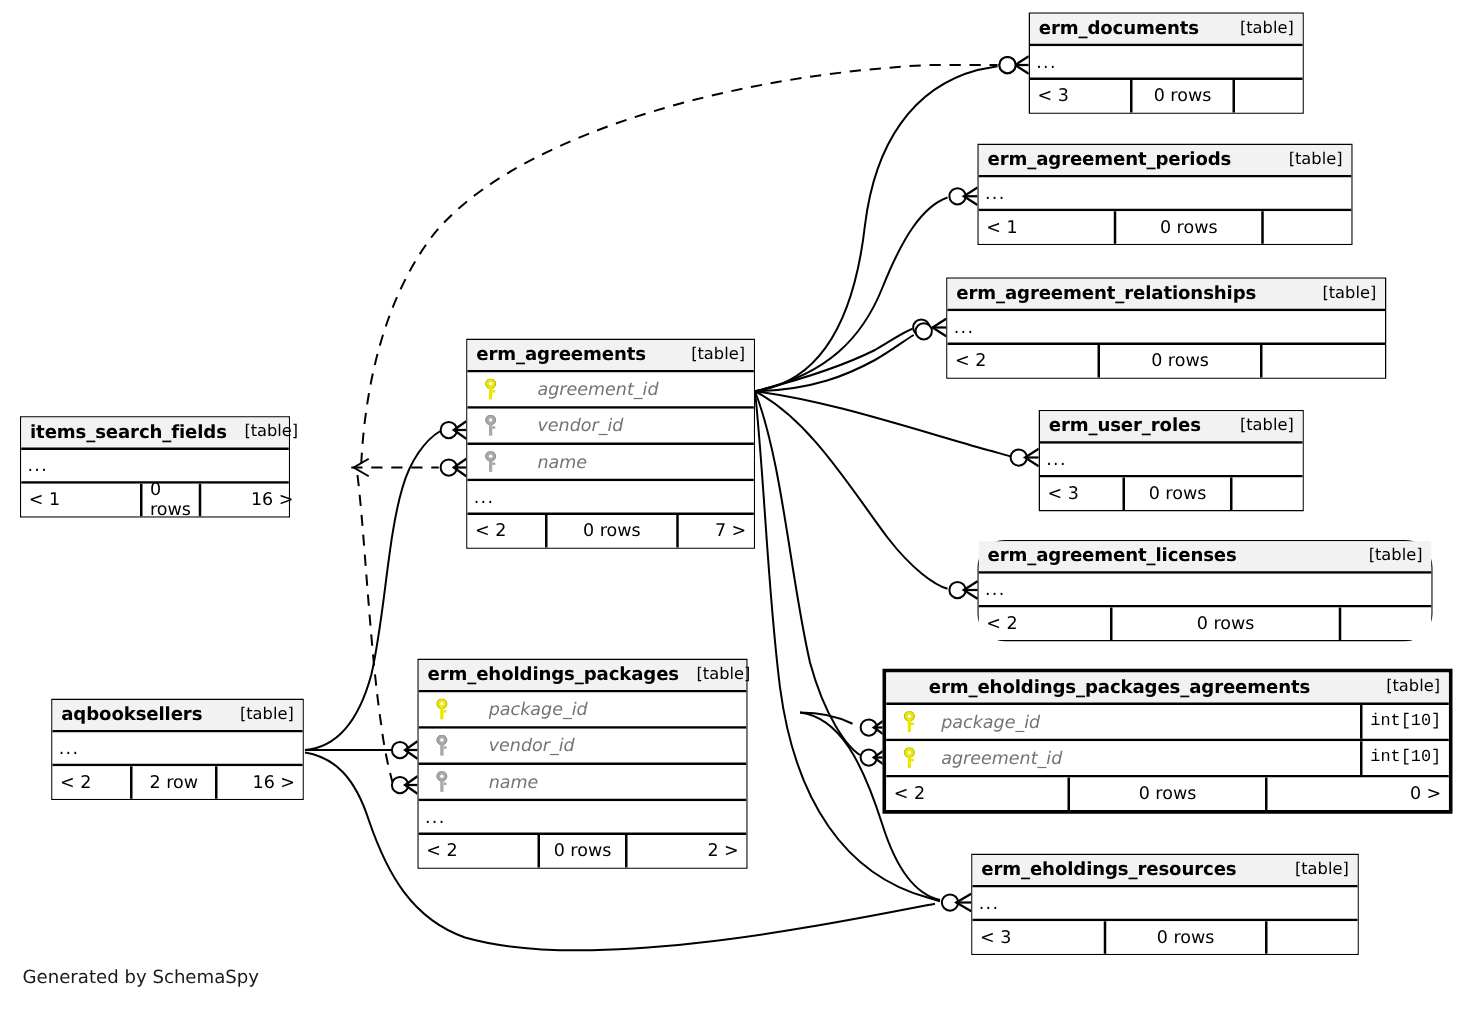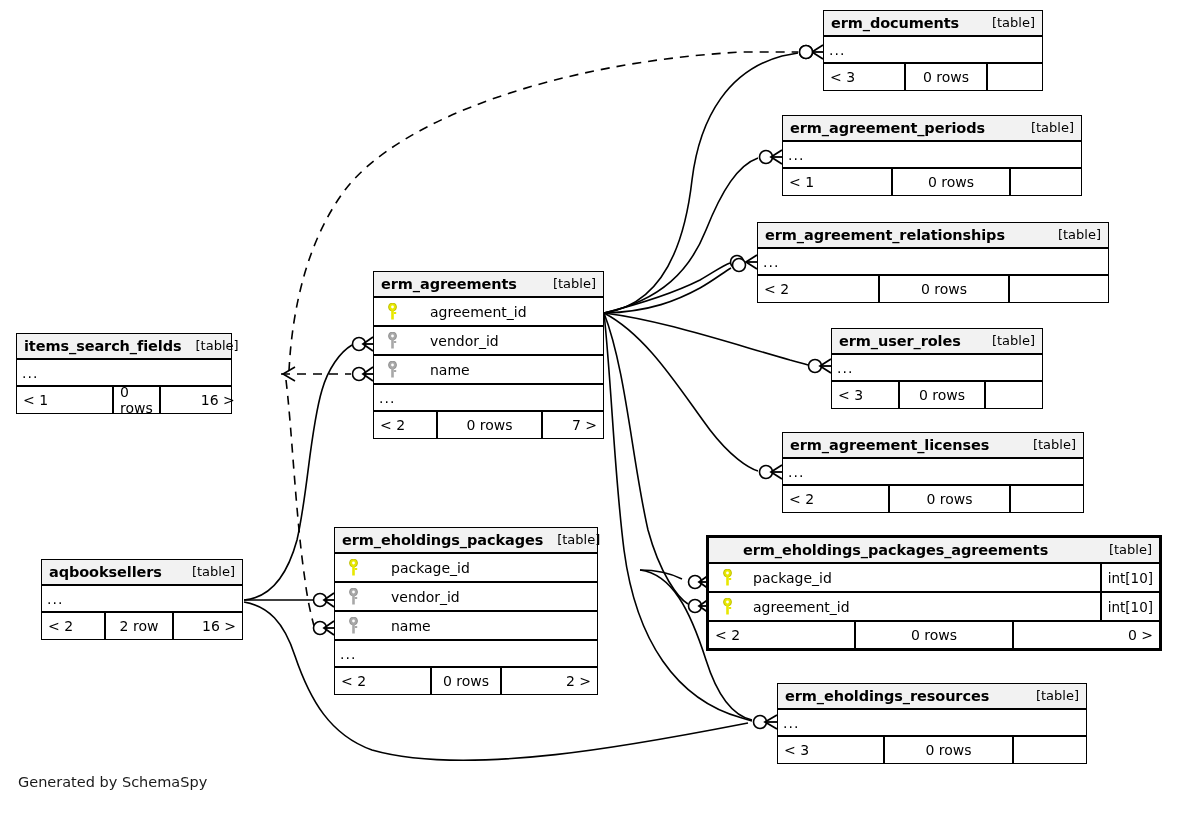--- a/index.html
+++ b/index.html
@@ -82,35 +82,37 @@
     width: 28px;
     flex: 0 0 28px;
     display: flex;
     align-items: center;
     justify-content: center;
     padding-left: 4px;
   }
   .col-name {
     flex: 1 1 auto;
     font-size: 14px;
-    color: #000000;
+    color: #737373;
     padding-left: 12px;
     overflow: hidden;
     text-overflow: ellipsis;
+    font-style: italic;
   }
   .col-name.indent { padding-left: 24px; }
   .col-type {
     flex: 0 0 auto;
     font-size: 13.5px;
     color: #000000;
     padding: 0 6px;
     border-left: 2px solid #000000;
     height: 100%;
     display: flex;
     align-items: center;
+    font-family: Liberation Mono, monospace;
   }
 
   
   .ellipsis-row {
     box-sizing: border-box;
     height: 27px;
     display: flex;
     align-items: center;
     padding-left: 5px;
     font-size: 14px;
@@ -474,21 +476,21 @@
       <span class="ttag">[table]</span>
     </div>
     <div class="ellipsis-row">...</div>
     <div class="stats-row">
       <div class="stats-cell left" style="flex:0 0 66px;">&lt; 3</div>
       <div class="stats-cell mid" style="flex:1 1 auto;">0 rows</div>
       <div class="stats-cell right" style="flex:0 0 56px;"></div>
     </div>
   </div>
 
-  <div class="node" style="left:782px; top:432px; width:302px;">
+  <div class="node" style="left:782px; top:432px; width:364px;border-radius:22px;">
     <div class="node-title">
       <span class="tname">erm_agreement_licenses</span>
       <span class="ttag">[table]</span>
     </div>
     <div class="ellipsis-row">...</div>
     <div class="stats-row">
       <div class="stats-cell left" style="flex:0 0 105px;">&lt; 2</div>
       <div class="stats-cell mid" style="flex:1 1 auto;">0 rows</div>
       <div class="stats-cell right" style="flex:0 0 72px;"></div>
     </div>

